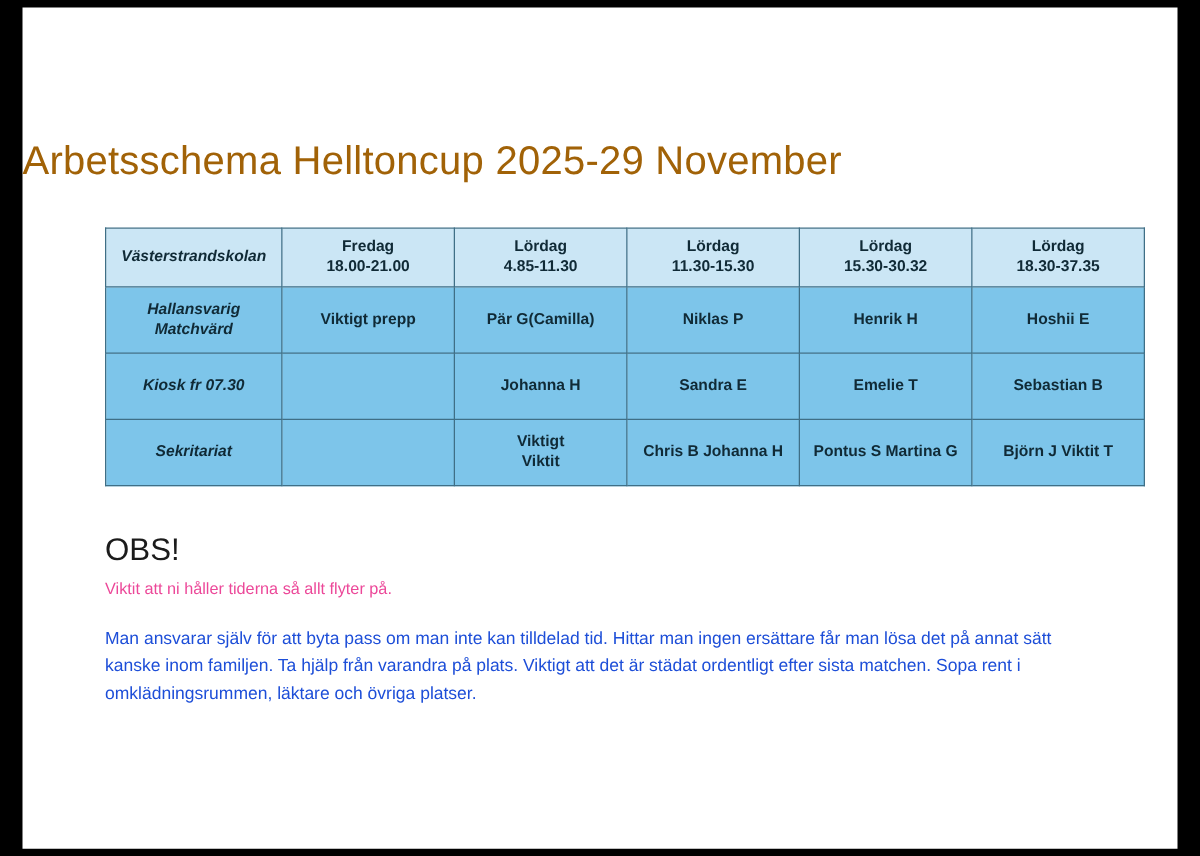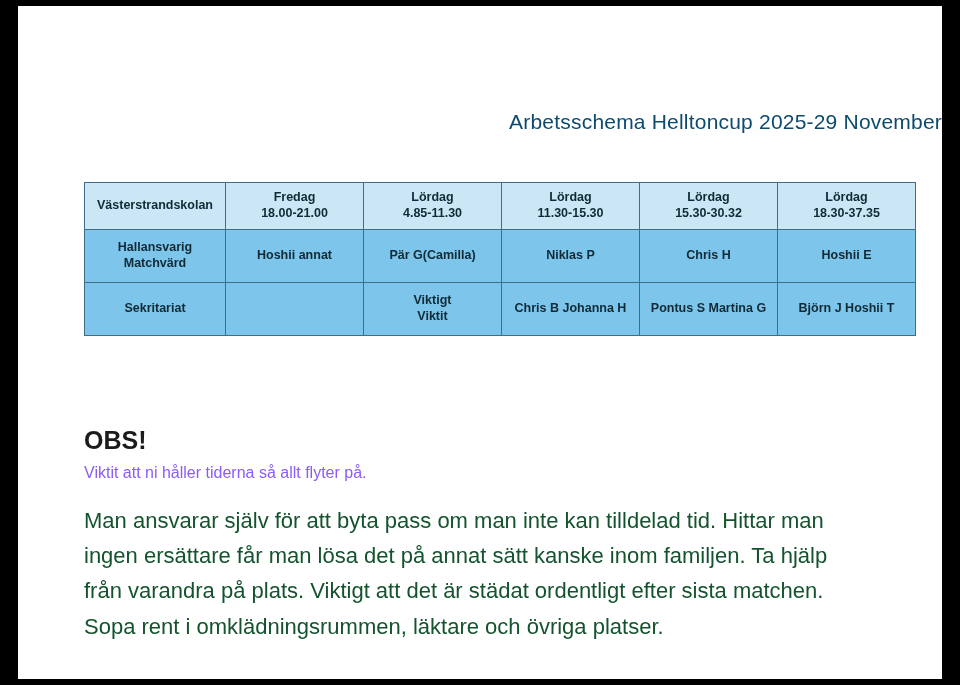--- a/index.html
+++ b/index.html
@@ -19,23 +19,23 @@
     top: 6px;
     width: 924px;
     height: 673px;
     background: #ffffff;
   }
   .doc-title {
     position: absolute;
     left: 0;
     top: 104px;
     width: 100%;
-    text-align: right;
-    font-size: 21px;
-    color: #0c4a6e;
+    text-align: left;
+    font-size: 32px;
+    color: #a16207;
     letter-spacing: 0.2px;
   }
   .schedule-table {
     position: absolute;
     left: 66px;
     top: 176px;
     width: 790px;
     border-collapse: collapse;
     table-layout: fixed;
   }
@@ -50,44 +50,44 @@
     padding: 4px 3px;
     line-height: 1.25;
   }
   .schedule-table tr.header-row td {
     background: #cbe6f5;
     height: 38px;
   }
   .schedule-table tr.body-row td {
     height: 44px;
   }
-  .col-label { width: 134px; }
+  .col-label { width: 134px; font-style: italic; }
   .col-slot { width: 131px; }
   .cell-line { display: block; }
   .obs-block {
     position: absolute;
     left: 66px;
     top: 420px;
     width: 790px;
   }
   .obs-heading {
     font-size: 25px;
     color: #1b1b1b;
     margin: 0 0 6px 0;
-    font-weight: bold;
+    font-weight: normal;
   }
   .obs-line {
-    font-size: 16px;
-    color: #8b5cf6;
+    font-size: 13px;
+    color: #ec4899;
     margin: 0 0 18px 0;
     line-height: 1.5;
   }
   .obs-para {
-    font-size: 22px;
-    color: #14532d;
+    font-size: 14px;
+    color: #1d4ed8;
     margin: 0;
     line-height: 1.6;
     max-width: 775px;
   }
 </style>
 </head>
 <body>
 
 <div class="page">
 
@@ -120,56 +120,76 @@
           <span class="cell-line">18.30-37.35</span>
         </td>
       </tr>
 
       <tr class="body-row">
         <td class="col-label">
           <span class="cell-line">Hallansvarig</span>
           <span class="cell-line">Matchvärd</span>
         </td>
         <td class="col-slot">
-          <span class="cell-line">Hoshii annat</span>
+          <span class="cell-line">Viktigt prepp</span>
         </td>
         <td class="col-slot">
           <span class="cell-line">Pär G(Camilla)</span>
         </td>
         <td class="col-slot">
           <span class="cell-line">Niklas P</span>
         </td>
         <td class="col-slot">
-          <span class="cell-line">Chris H</span>
+          <span class="cell-line">Henrik H</span>
         </td>
         <td class="col-slot">
           <span class="cell-line">Hoshii E</span>
         </td>
       </tr>
 
+      <tr class="body-row">
+        <td class="col-label">
+          <span class="cell-line">Kiosk fr 07.30</span>
+        </td>
+        <td class="col-slot">
+          <span class="cell-line"></span>
+        </td>
+        <td class="col-slot">
+          <span class="cell-line">Johanna H</span>
+        </td>
+        <td class="col-slot">
+          <span class="cell-line">Sandra E</span>
+        </td>
+        <td class="col-slot">
+          <span class="cell-line">Emelie T</span>
+        </td>
+        <td class="col-slot">
+          <span class="cell-line">Sebastian B</span>
+        </td>
+      </tr>
 
       <tr class="body-row">
         <td class="col-label">
           <span class="cell-line">Sekritariat</span>
         </td>
         <td class="col-slot">
           <span class="cell-line"></span>
         </td>
         <td class="col-slot">
           <span class="cell-line">Viktigt</span>
           <span class="cell-line">Viktit</span>
         </td>
         <td class="col-slot">
           <span class="cell-line">Chris B  Johanna H</span>
         </td>
         <td class="col-slot">
           <span class="cell-line">Pontus S  Martina G</span>
         </td>
         <td class="col-slot">
-          <span class="cell-line">Björn J Hoshii T</span>
+          <span class="cell-line">Björn J Viktit T</span>
         </td>
       </tr>
     </tbody>
   </table>
 
   <div class="obs-block">
     <p class="obs-heading">OBS!</p>
     <p class="obs-line">Viktit att ni håller tiderna så allt flyter på.</p>
     <p class="obs-para">Man ansvarar själv för att byta pass om man inte kan tilldelad tid. Hittar man ingen ersättare får man lösa det på annat sätt kanske inom familjen. Ta hjälp från varandra på plats. Viktigt att det är städat ordentligt efter sista matchen. Sopa rent i omklädningsrummen, läktare och övriga platser.</p>
   </div>

